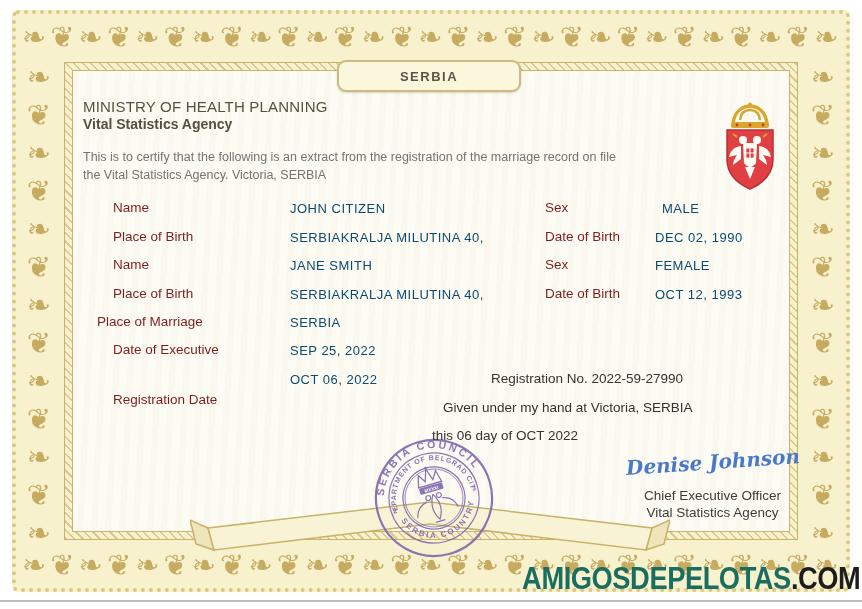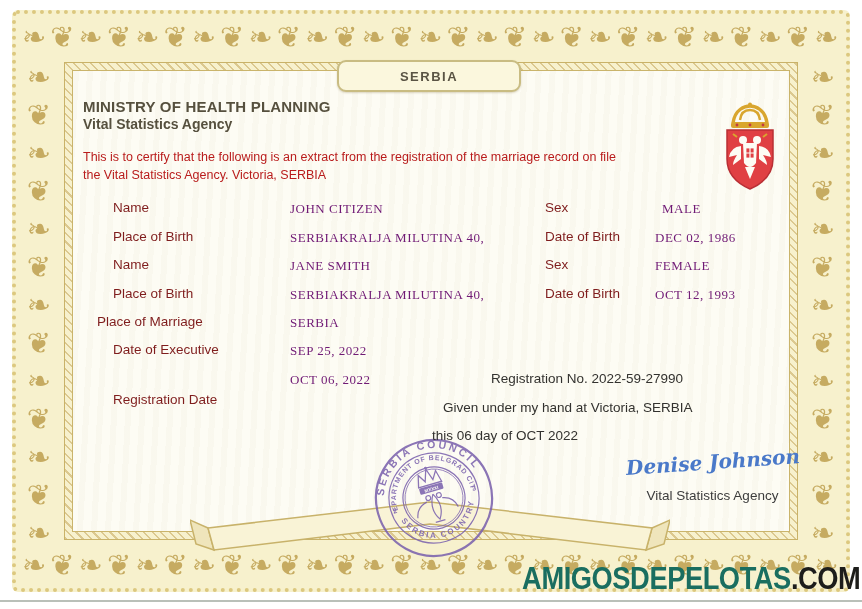--- a/index.html
+++ b/index.html
@@ -27,35 +27,35 @@
          background-image:repeating-linear-gradient(93deg,rgba(205,195,160,.07) 0 6px,rgba(0,0,0,0) 6px 14px);}
 
   
   .country-banner{position:absolute;left:337px;top:60px;width:180px;height:28px;
          background:#fbf7dd;border:2px solid #c9bc82;border-radius:9px;
          box-shadow:0 1px 2px rgba(120,100,40,.25);
          display:flex;align-items:center;justify-content:center;z-index:6;
          font-size:13px;font-weight:bold;letter-spacing:1.5px;color:#5a5444;}
 
   
-  .ministry{position:absolute;left:83px;top:98px;font-size:15px;font-weight:bold;
+  .ministry{position:absolute;left:83px;top:98px;font-size:15px;font-weight:normal;
          color:#56503e;letter-spacing:.2px;z-index:5;}
   .agency{position:absolute;left:83px;top:116px;font-size:14px;font-weight:bold;
          color:#56503e;z-index:5;}
   .certify{position:absolute;left:83px;top:149px;width:600px;font-size:12.5px;
-         line-height:17.5px;color:#b91c1c;z-index:5;}
+         line-height:17.5px;color:#737373;z-index:5;}
 
   
   .emblem{position:absolute;left:723px;top:101px;z-index:5;}
 
   
   .flabel,.fvalue,.regno,.attest{position:absolute;z-index:5;}
   .flabel{font-size:13.5px;color:#7f1d1d;}
-  .fvalue{font-family:Liberation Serif, serif;font-size:13px;
-          letter-spacing:.5px;color:#701a75;}
+  .fvalue{font-family:Liberation Sans, sans-serif;font-size:13px;
+          letter-spacing:.5px;color:#0c4a6e;}
   .regno,.attest{font-size:13.5px;color:#33322f;}
 
   
   .stamp{position:absolute;left:372px;top:436px;z-index:4;opacity:.88;
          transform:rotate(-16deg);}
   .stamp text{font-family:"Liberation Sans",sans-serif;font-weight:bold;}
 
   
   .ribbon{position:absolute;left:190px;top:498px;z-index:3;}
 
@@ -182,30 +182,31 @@
 <div class="flabel" style="left:97px;top:314px">Place of Marriage</div>
 <div class="fvalue" style="left:290px;top:315px">SERBIA</div>
 <div class="flabel" style="left:113px;top:342px">Date of Executive</div>
 <div class="fvalue" style="left:290px;top:343px">SEP 25, 2022</div>
 <div class="flabel" style="left:113px;top:392px">Registration Date</div>
 <div class="fvalue" style="left:290px;top:372px">OCT 06, 2022</div>
 
 <div class="flabel" style="left:545px;top:200px">Sex</div>
 <div class="fvalue" style="left:662px;top:201px">MALE</div>
 <div class="flabel" style="left:545px;top:229px">Date of Birth</div>
-<div class="fvalue" style="left:655px;top:230px">DEC 02, 1986</div>
+<div class="fvalue" style="left:655px;top:230px">DEC 02, 1990</div>
 <div class="flabel" style="left:545px;top:257px">Sex</div>
 <div class="fvalue" style="left:655px;top:258px">FEMALE</div>
 <div class="flabel" style="left:545px;top:286px">Date of Birth</div>
 <div class="fvalue" style="left:655px;top:287px">OCT 12, 1993</div>
 
 <div class="regno" style="left:491px;top:371px">Registration No. 2022-59-27990</div>
 <div class="attest" style="left:443px;top:400px">Given under my hand at Victoria, SERBIA</div>
 <div class="attest" style="left:432px;top:428px">this 06 day of OCT 2022</div>
 
 <div class="sig-name">Denise Johnson</div>
 <div class="sig-role">
+  <div>Chief Executive Officer</div>
   <div>Vital Statistics Agency</div>
 </div>
 
 <div class="watermark"><span class="wm-name">AMIGOSDEPELOTAS</span><span class="wm-tld">.COM</span></div>
 
 <div class="page-edge-line"></div>
 
 </body></html>

